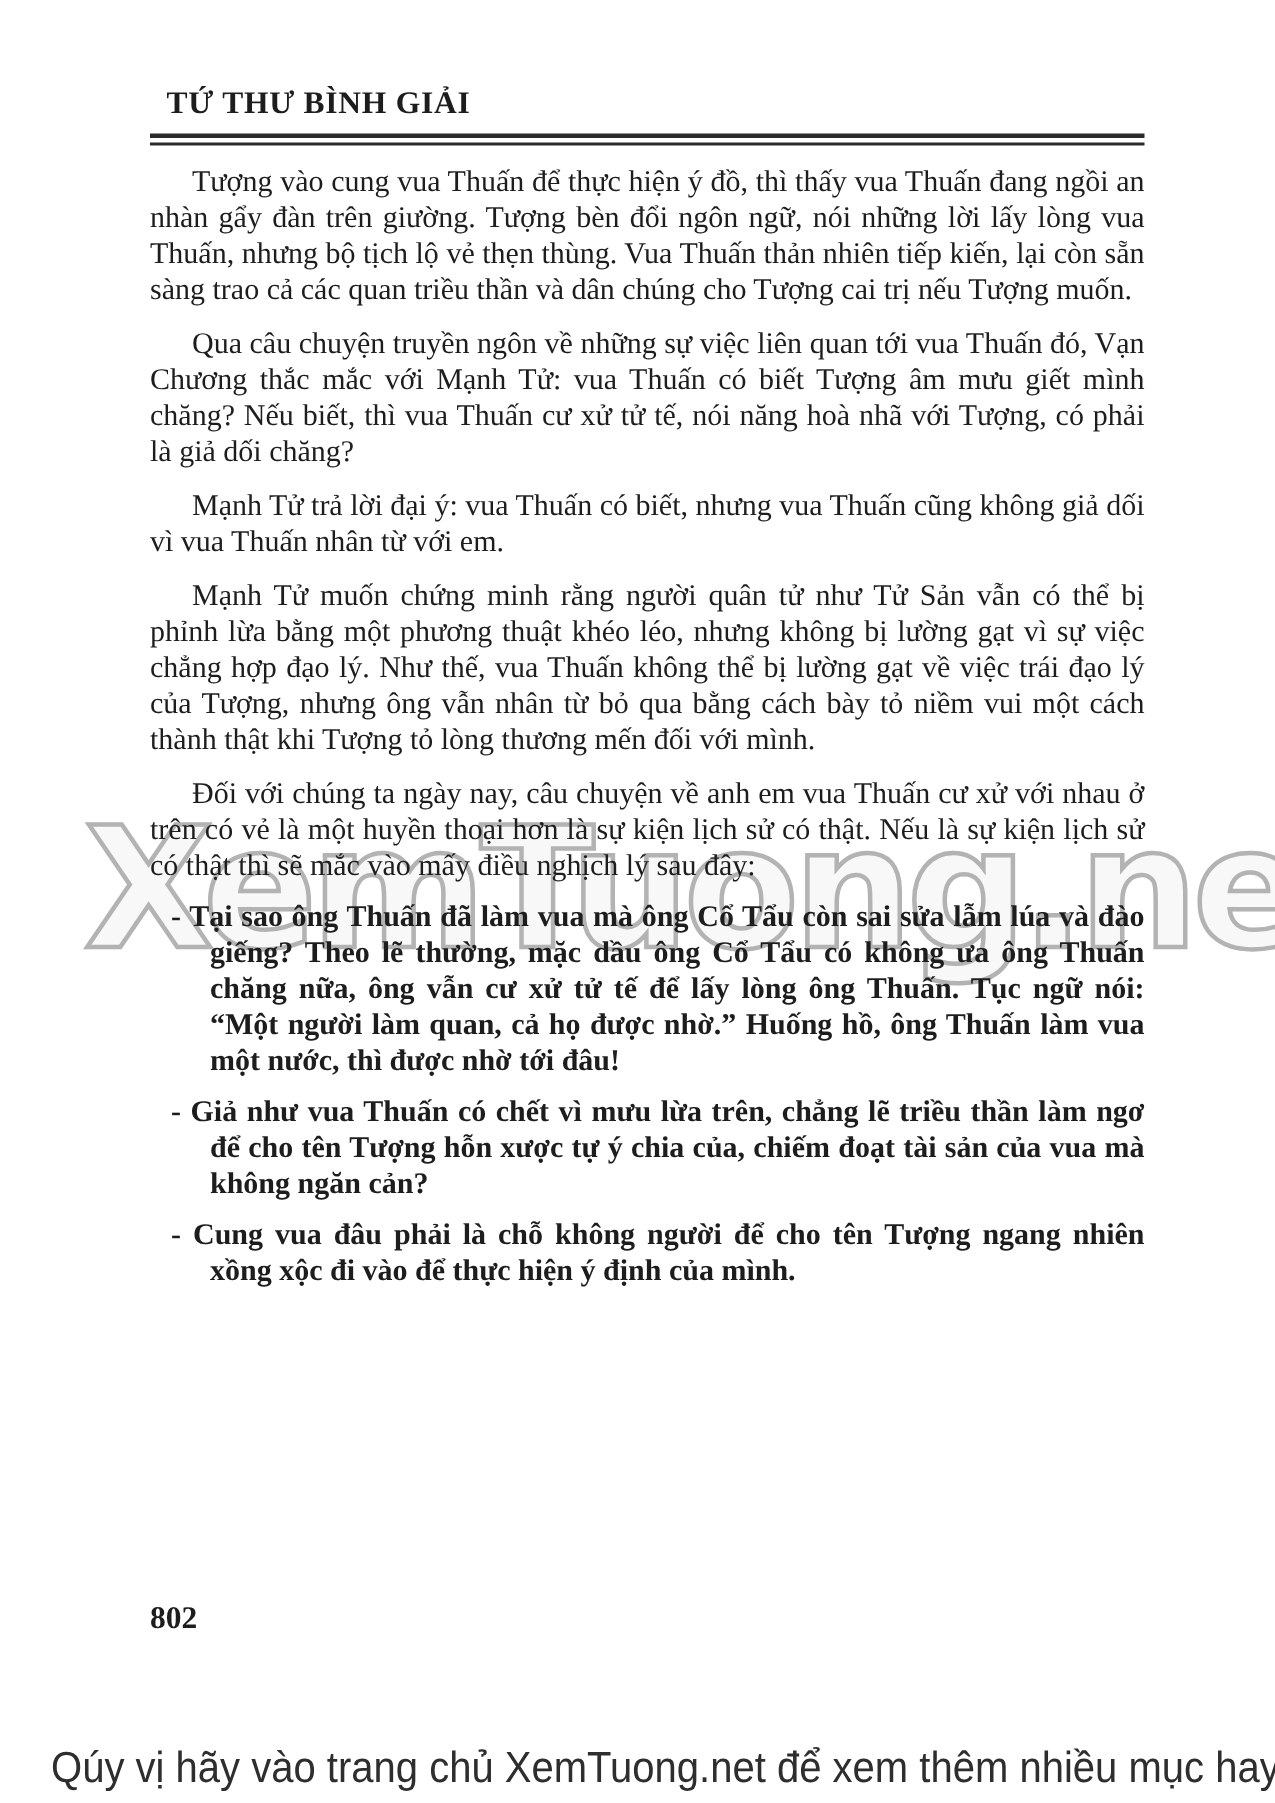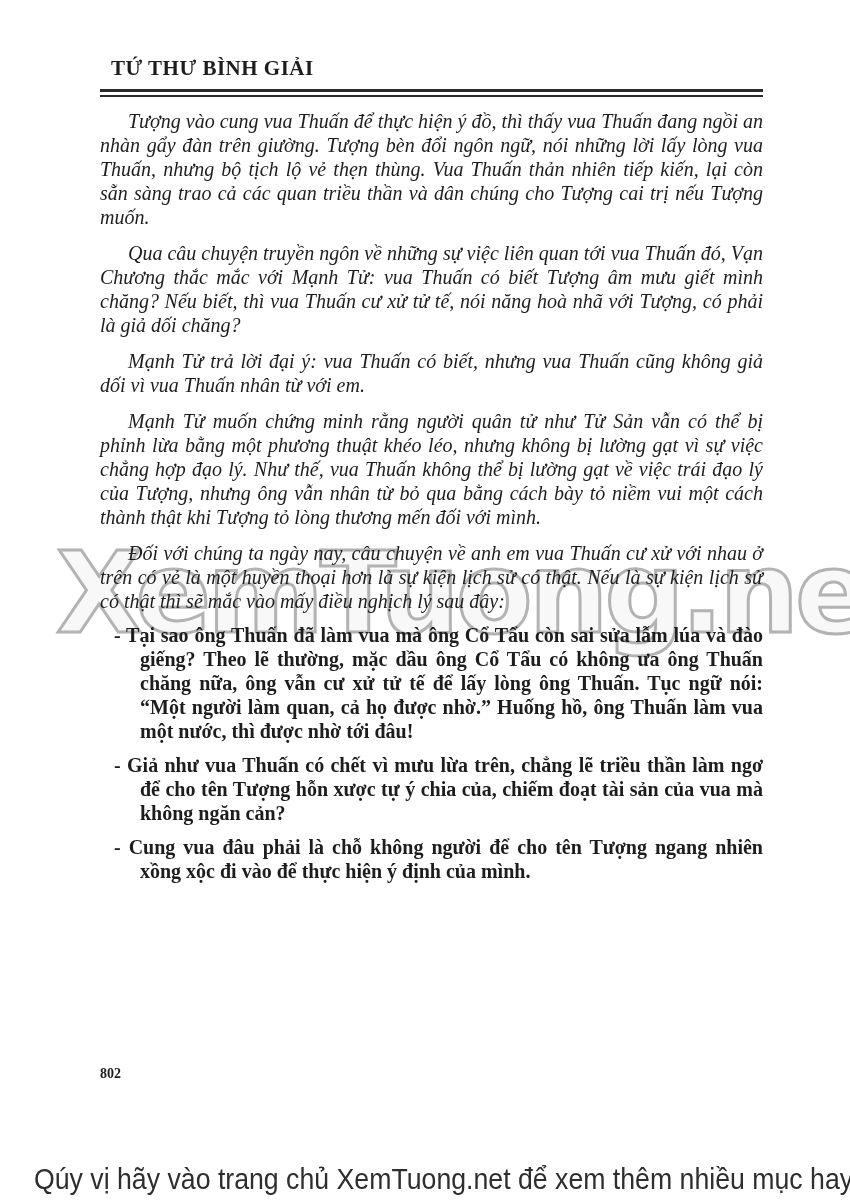--- a/index.html
+++ b/index.html
@@ -57,41 +57,40 @@
     border-top:3px solid var(--rule);
     border-bottom:2px solid var(--rule);
     margin-bottom:12px;
   }
   .body-text p{
     margin:12px 0 10px 0;
     font-size:20px;
     line-height:24px;
     text-align:justify;
     text-indent:28px;
-    font-style:italic;
   }
   .body-text ul{
     list-style:none;
     margin:0;
     padding:0 0 0 40px;
     font-weight:bold;
   }
   .body-text li{
     font-size:20px;
     line-height:24px;
     text-align:justify;
     text-indent:-26px;
     margin:0 0 10px 0;
   }
   
   .page-number{
     position:absolute;
     left:100px;top:1066px;
     z-index:1;
-    font-size:14px;
+    font-size:21px;
     font-weight:bold;
   }
   
   .footer{
     position:absolute;
     left:0;bottom:6px;
     width:850px;
     text-align:center;
     z-index:1;
     font-family:"Liberation Sans","DejaVu Sans",sans-serif;

